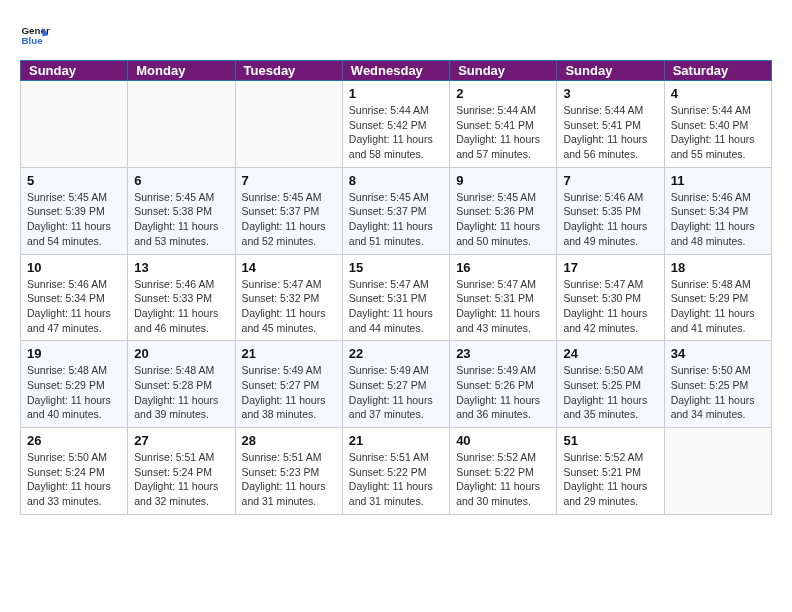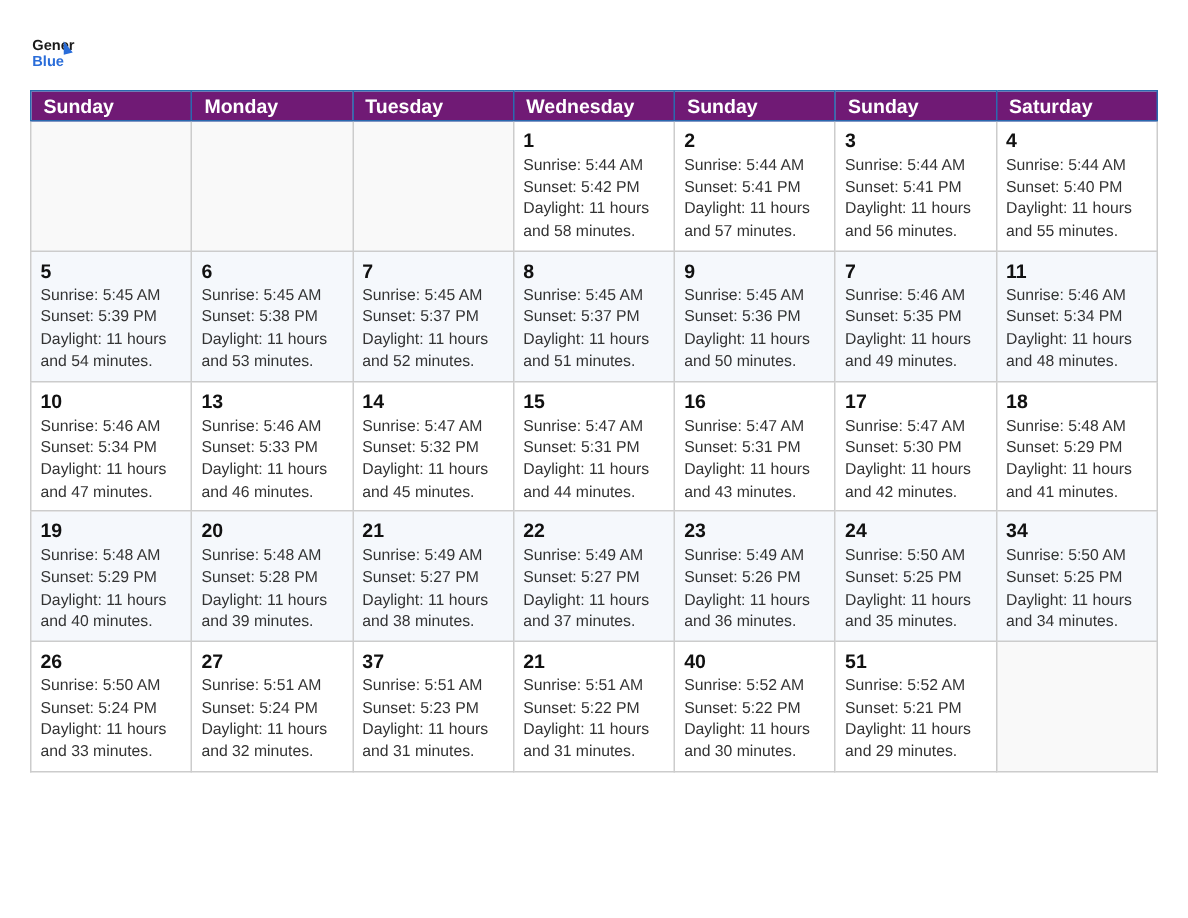--- a/index.html
+++ b/index.html
@@ -277,21 +277,21 @@
 Sunset: 5:24 PM
 Daylight: 11 hours and 33 minutes.</div>
         </td>
         <td>
           <span class="day-num">27</span>
           <div class="day-info" style="white-space: pre-line;">Sunrise: 5:51 AM
 Sunset: 5:24 PM
 Daylight: 11 hours and 32 minutes.</div>
         </td>
         <td>
-          <span class="day-num">37</span>
+          <span class="day-num">28</span>
           <div class="day-info" style="white-space: pre-line;">Sunrise: 5:51 AM
 Sunset: 5:23 PM
 Daylight: 11 hours and 31 minutes.</div>
         </td>
         <td>
           <span class="day-num">21</span>
           <div class="day-info" style="white-space: pre-line;">Sunrise: 5:51 AM
 Sunset: 5:22 PM
 Daylight: 11 hours and 31 minutes.</div>
         </td>

